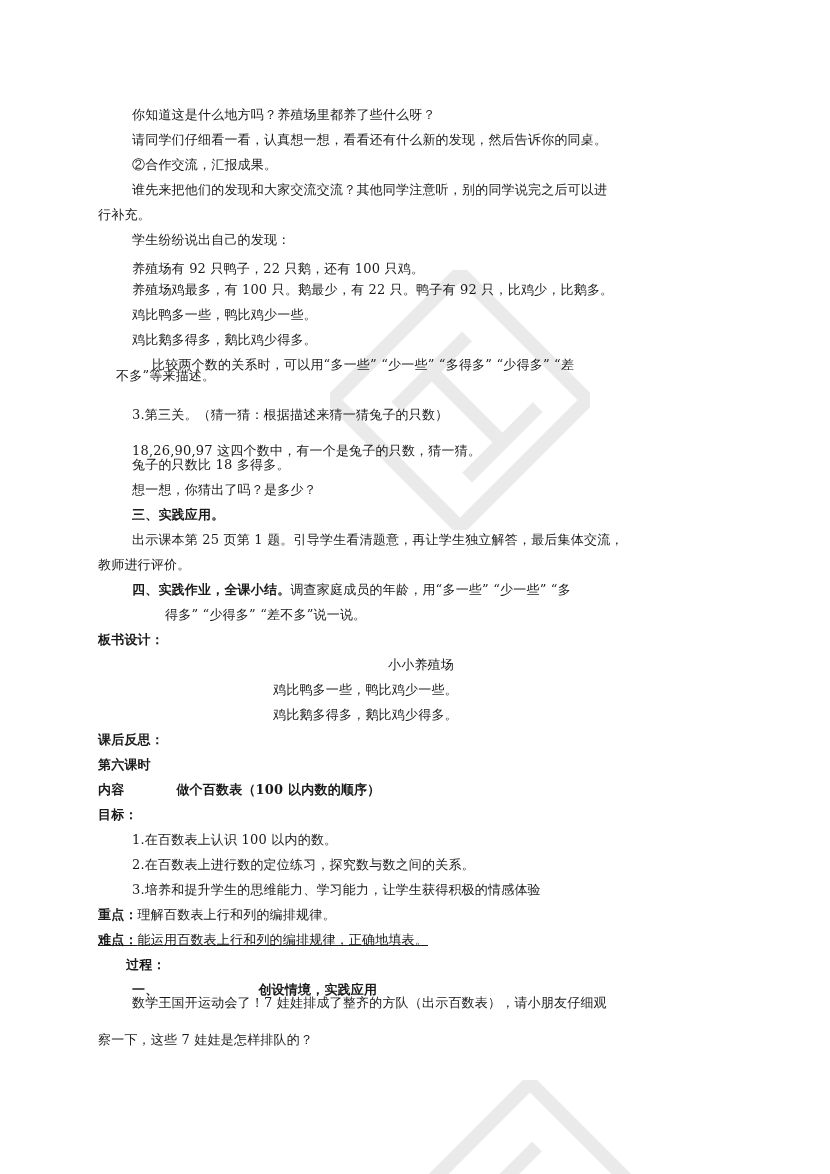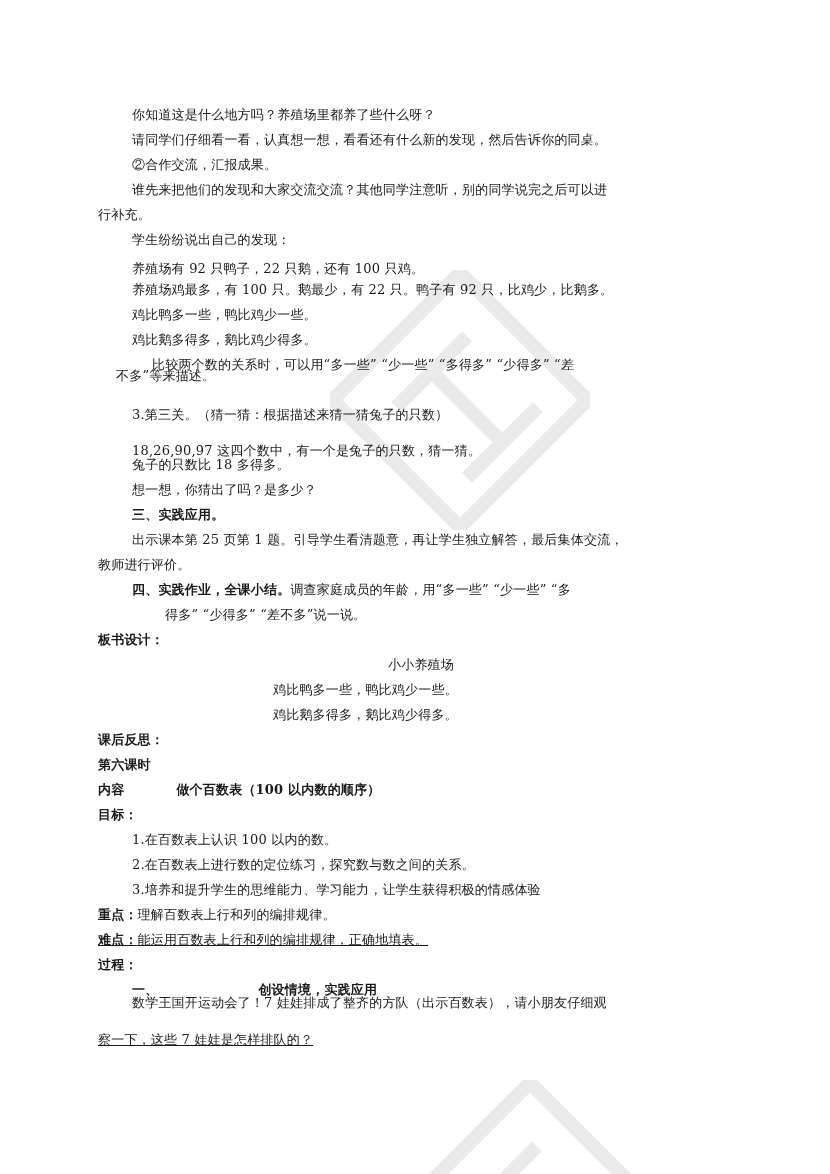--- a/index.html
+++ b/index.html
@@ -74,19 +74,19 @@
   <div class="line bold" style="top:804px;">目标：</div>
   <div class="line indent" style="top:829px;">1.在百数表上认识 100 以内的数。</div>
   <div class="line indent" style="top:854px;">2.在百数表上进行数的定位练习，探究数与数之间的关系。</div>
   <div class="line indent" style="top:879px;">3.培养和提升学生的思维能力、学习能力，让学生获得积极的情感体验</div>
   <div class="line" style="top:904px;">
     <span class="bold">重点：</span><span>理解百数表上行和列的编排规律。</span>
   </div>
   <div class="line" style="top:929px;text-decoration:underline;">
     <span class="bold">难点：</span><span>能运用百数表上行和列的编排规律，正确地填表。</span>
   </div>
-  <div class="line bold" style="top:954px;">过程：</div>
+  <div class="line bold" style="top:954px;margin-left:28px;">过程：</div>
   <div class="line indent bold" style="top:979px;">
     <span>一、</span><span class="spacer" style="width:100px;"></span><span>创设情境，实践应用</span>
   </div>
   <div class="line indent" style="top:992px;">数学王国开运动会了！7  娃娃排成了整齐的方队（出示百数表），请小朋友仔细观</div>
-  <div class="line" style="top:1029px;text-decoration:underline;">察一下，这些 7 娃娃是怎样排队的？</div>
+  <div class="line" style="top:1029px;">察一下，这些 7 娃娃是怎样排队的？</div>
 </div>
 
 </body></html>

